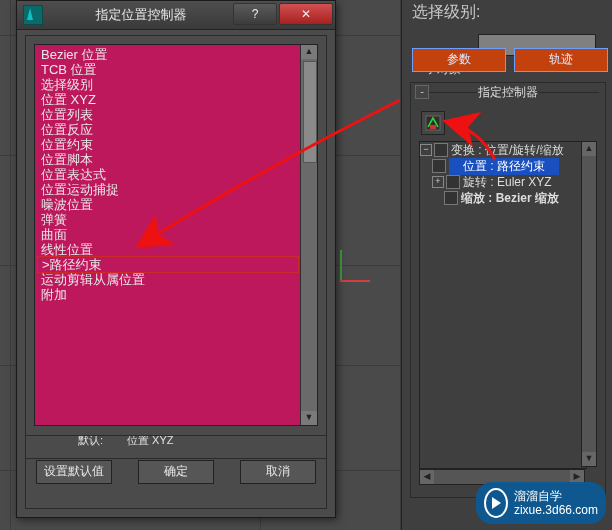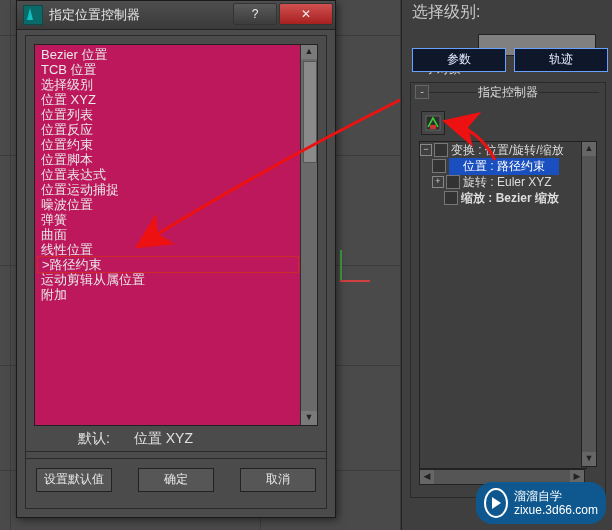--- a/index.html
+++ b/index.html
@@ -17,21 +17,21 @@
   .axis .y{position:absolute;width:2px;height:30px;background:#40a040;left:0;top:-30px;}
 
   
   .right-panel{position:absolute;right:0;top:0;width:210px;height:530px;background:#3f3f3f;border-left:1px solid #222;}
   .sel-label{position:absolute;left:10px;top:2px;font-size:16px;color:#c8c8c8;}
   .sel-row{position:absolute;left:10px;top:18px;display:flex;gap:4px;align-items:center;}
   .btn{background:#555;border:1px solid #2a2a2a;color:#ddd;text-align:center;cursor:pointer;box-sizing:border-box;}
   .btn-subobj{width:62px;height:14px;line-height:20px;font-size:12px;margin-top:40px;}
   .dd-subobj{width:118px;height:22px;background:#808080;border:1px solid #222;box-sizing:border-box;}
   .tab-row{position:absolute;left:10px;top:48px;display:flex;gap:8px;}
-  .tab-btn{width:92px;height:22px;line-height:20px;font-size:12px;border:1px solid #6aa0ff;color:#dfe8ff;background:#0f172a;text-align:center;}
+  .tab-btn{width:92px;height:22px;line-height:20px;font-size:12px;border:1px solid #6aa0ff;color:#dfe8ff;background:#c2410c;text-align:center;}
   .tab-btn.plain{border:1px solid #6aa0ff;}
   
   .rollout{position:absolute;left:8px;top:82px;width:194px;height:414px;border:1px solid #2a2a2a;background:#3f3f3f;}
   .rollout-title{position:relative;height:18px;text-align:center;line-height:18px;color:#ddd;font-size:12px;}
   .rollout-title::before{content:"";position:absolute;left:6px;top:9px;width:60px;height:1px;background:#2a2a2a;}
   .rollout-title::after{content:"";position:absolute;right:6px;top:9px;width:60px;height:1px;background:#2a2a2a;}
   .rollout-minus{position:absolute;left:4px;top:2px;width:12px;height:12px;border:1px solid #666;background:#444;color:#ccc;line-height:10px;text-align:center;font-size:11px;}
   .assign-icon{position:absolute;left:10px;top:28px;width:22px;height:22px;border:1px solid #222;background:#464646;display:flex;align-items:center;justify-content:center;}
   .assign-icon svg{display:block;}
   .tree-box{position:absolute;left:8px;top:58px;width:166px;height:326px;border:1px solid #222;background:#3f3f3f;color:#ddd;font-size:12px;overflow:hidden;}
@@ -42,38 +42,38 @@
   .tree-scroll-h .track{flex:1;background:#555;}
   .tree-row{display:flex;align-items:center;height:16px;white-space:nowrap;}
   .tree-indent{width:12px;display:inline-block;}
   .tree-toggle{width:10px;height:10px;border:1px solid #888;color:#ccc;font-size:9px;line-height:8px;text-align:center;margin-right:2px;}
   .tree-ico{width:12px;height:12px;border:1px solid #777;margin-right:3px;background:#333;}
   .tree-sel{background:#1a4fbf;color:#fff;padding:0 14px;}
   .tree-bold{font-weight:bold;}
 
   
   .dialog{position:absolute;left:16px;top:0;width:318px;height:516px;background:#4b4b4b;border:1px solid #1a1a1a;box-shadow:2px 2px 8px rgba(0,0,0,.5);}
-  .titlebar{height:28px;background:linear-gradient(#4e4e4e,#3a3a3a);display:flex;align-items:center;padding-left:6px;border-bottom:1px solid #222;}
+  .titlebar{height:28px;background:linear-gradient(#4e4e4e,#3a3a3a);display:flex;align-items:center;padding-left:6px;border-bottom:1px solid #222;text-align:center;}
   .title-icon{width:18px;height:18px;background:#0a6a6a;border:1px solid #0c4a4a;margin-right:6px;position:relative;}
   .title-icon::after{content:"";position:absolute;left:3px;top:2px;width:6px;height:12px;background:#10c0c0;clip-path:polygon(0 100%,50% 0,100% 100%);}
   .title-text{color:#e8e8e8;font-size:13px;flex:1;}
   .win-btns{display:flex;height:100%;}
   .win-btn{width:42px;height:20px;margin-top:2px;margin-right:2px;border:1px solid #333;border-radius:2px;display:flex;align-items:center;justify-content:center;color:#eee;font-size:12px;}
   .win-help{background:linear-gradient(#5a5a5a,#3c3c3c);}
   .win-close{background:linear-gradient(#d05050,#a82020);width:52px;}
   .dlg-body{position:absolute;left:8px;top:34px;right:8px;bottom:58px;border:1px solid #2a2a2a;background:#4b4b4b;}
   .list-box{position:absolute;left:8px;top:8px;right:8px;height:380px;border:1px solid #222;background:#be185d;color:#e8e8e8;font-size:13px;overflow:hidden;}
   .list-inner{position:absolute;left:2px;top:2px;right:18px;bottom:2px;}
   .list-item{height:15px;line-height:15px;padding-left:4px;white-space:nowrap;}
   .list-sel{border:1.5px solid #cc2a2a;margin:-1px 0;}
   .list-scroll{position:absolute;right:0;top:0;width:16px;height:100%;background:#6a6a6a;border-left:1px solid #2e2e2e;}
   .list-scroll .arrow{height:14px;background:#7a7a7a;text-align:center;line-height:12px;color:#222;font-size:9px;}
   .list-scroll .thumb{position:absolute;left:2px;top:16px;width:12px;height:100px;background:#8a8a8a;border:1px solid #555;}
-  .default-row{position:absolute;left:12px;bottom:10px;display:flex;gap:24px;color:#e0e0e0;font-size:14px;padding-left:40px;}
-  .dlg-footer{position:absolute;left:8px;right:8px;bottom:8px;height:40px;border:1px solid #2a2a2a;display:flex;align-items:center;justify-content:space-between;padding:8px 10px;gap:26px;}
+  .default-row{position:absolute;left:12px;bottom:10px;display:flex;gap:24px;color:#e0e0e0;font-size:11px;padding-left:40px;}
+  .dlg-footer{position:absolute;left:8px;right:8px;bottom:8px;height:40px;border:1px solid #2a2a2a;display:flex;align-items:center;justify-content:space-between;padding:16px 10px;gap:26px;}
   .dlg-btn{width:82px;height:22px;background:#565656;border:1px solid #222;color:#e8e8e8;text-align:center;line-height:20px;font-size:12px;}
 
   
   .arrow-svg{position:absolute;left:0;top:0;width:612px;height:530px;pointer-events:none;}
 
   
   .watermark{position:absolute;right:6px;bottom:6px;width:130px;height:42px;background:rgba(10,90,150,.92);border-radius:16px;display:flex;align-items:center;gap:6px;padding:0 8px;box-sizing:border-box;}
   .wm-icon{width:26px;height:26px;border:2px solid #fff;border-radius:50%;display:flex;align-items:center;justify-content:center;}
   .wm-icon::after{content:"";width:0;height:0;border-left:9px solid #fff;border-top:6px solid transparent;border-bottom:6px solid transparent;margin-left:2px;}
   .wm-text{color:#fff;font-size:12px;line-height:14px;}

